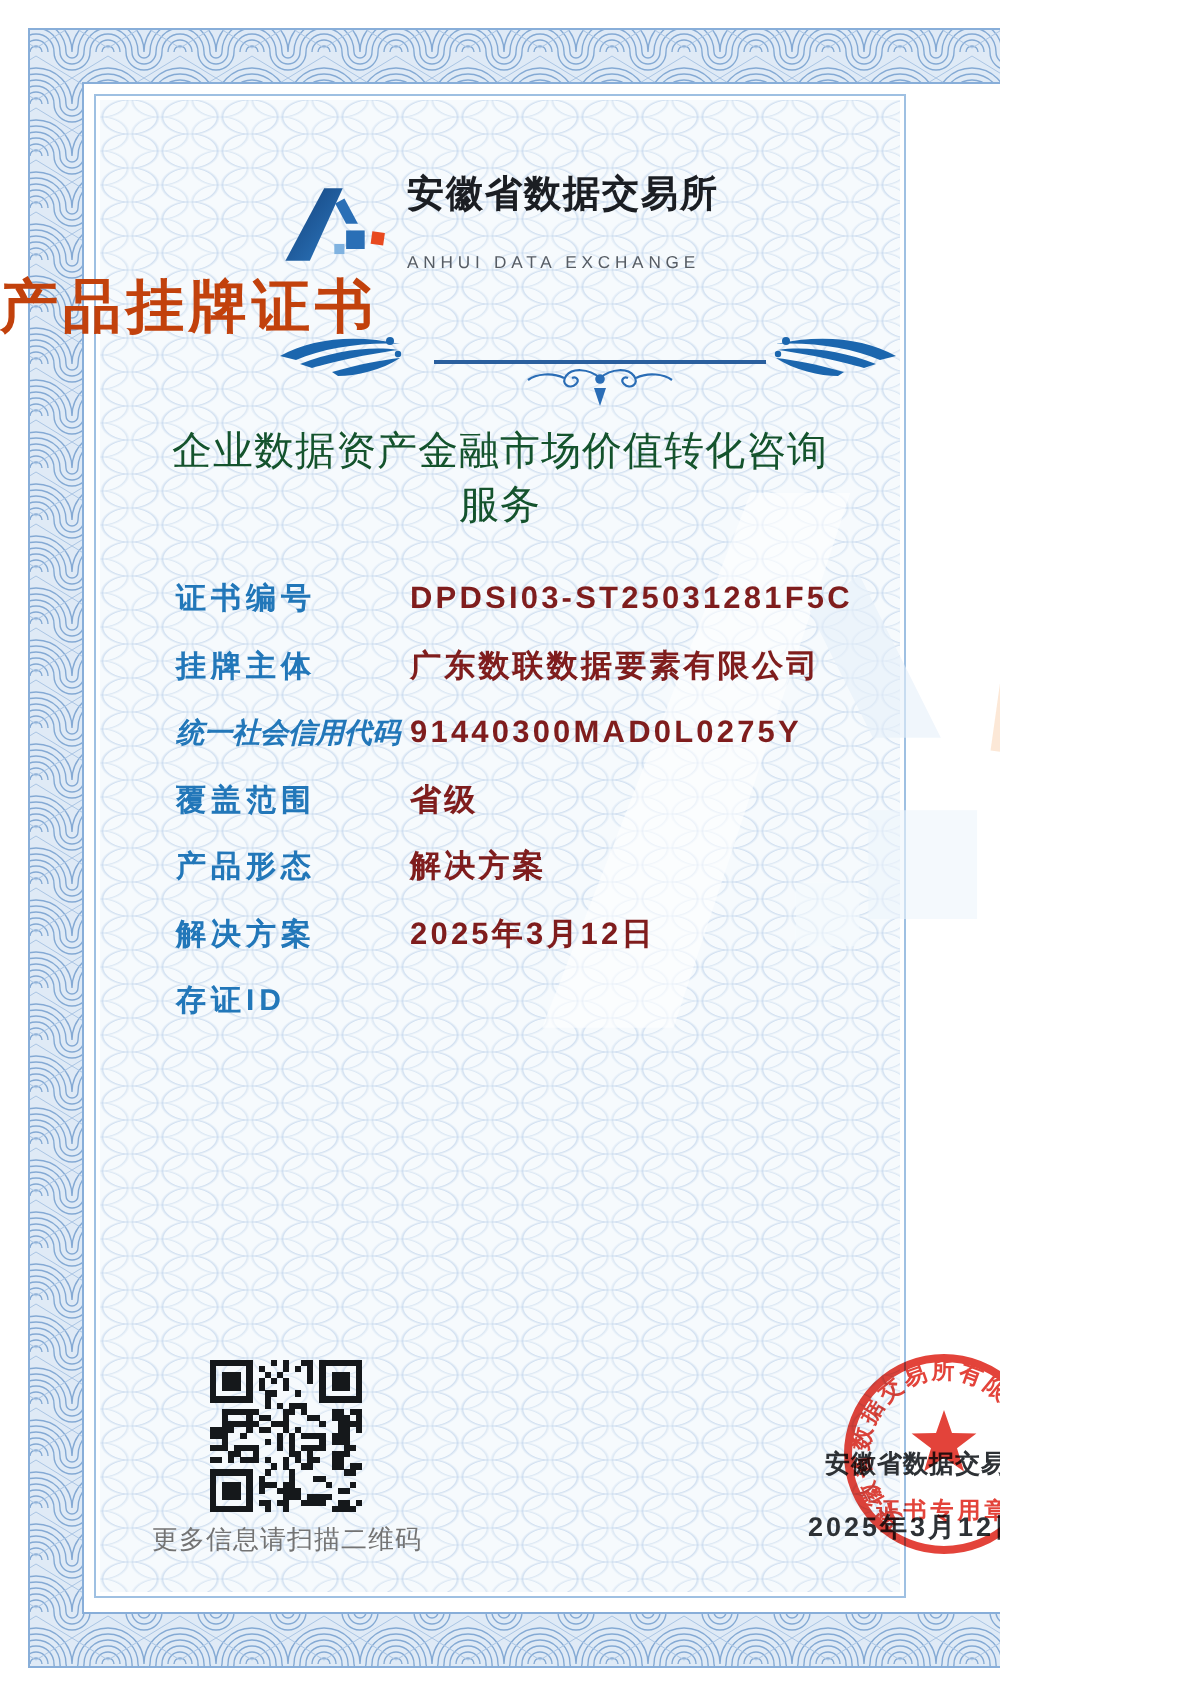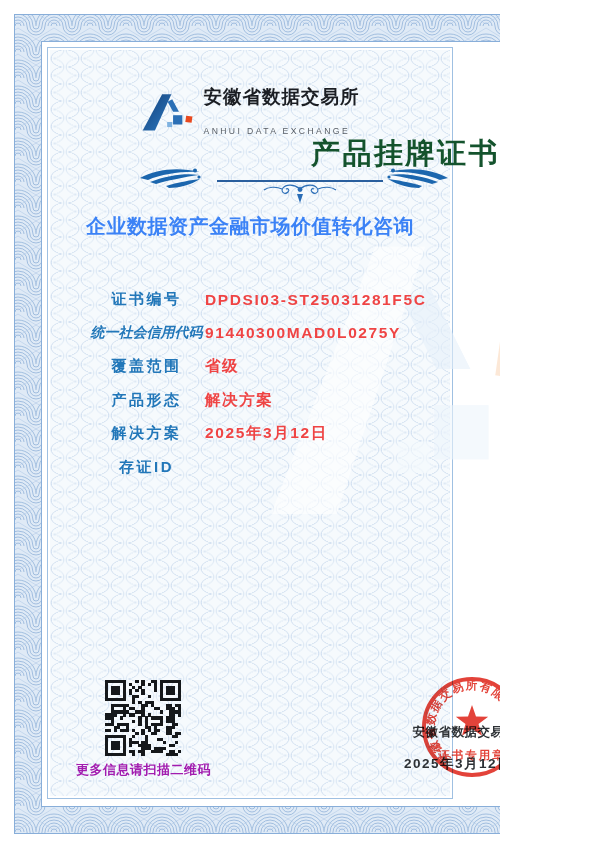--- a/index.html
+++ b/index.html
@@ -22,44 +22,44 @@
     background-position:0 0,15px 8.5px;
   }
   .watermark{position:absolute;left:262px;top:232px;opacity:.65;pointer-events:none;}
   .logo-row{
     position:absolute;left:0;right:0;top:86px;
     display:flex;justify-content:center;align-items:center;gap:9px;
   }
   .logo-text .cn{font-size:18.5px;font-weight:800;color:#1b1e23;letter-spacing:1px;line-height:21px;}
   .logo-text .en{font-size:8.6px;color:#565c64;letter-spacing:2.4px;margin-top:19px;}
   .title{
-    position:absolute;left:0;right:0;top:134px;margin:0;text-align:right;
-    font-size:29px;font-weight:800;color:#14532d;letter-spacing:2.5px;
+    position:absolute;left:0;right:0;top:134px;margin:0;text-align:left;
+    font-size:29px;font-weight:800;color:#c2410c;letter-spacing:2.5px;
   }
   .title-underline{position:absolute;left:217px;top:180px;width:166px;height:2px;background:#2a5f9e;}
   .ornament{position:absolute;left:258px;top:183px;}
   .swash{position:absolute;top:165px;}
   .swash.left{left:138px;}
   .swash.right{left:386px;transform:scaleX(-1);}
   .product-name{
     position:absolute;left:40px;right:40px;top:213px;text-align:center;
-    font-size:20px;font-weight:700;color:#3b82f6;line-height:27px;letter-spacing:.5px;
-  }
-  .fields{position:absolute;left:88px;top:283px;width:440px;text-align:center;}
+    font-size:20px;font-weight:400;color:#14532d;line-height:27px;letter-spacing:.5px;
+  }
+  .fields{position:absolute;left:88px;top:283px;width:440px;}
   .frow{display:flex;align-items:center;height:33.5px;}
   .flabel{
     flex:0 0 117px;font-size:15px;font-weight:700;color:#2277b9;letter-spacing:2.5px;
   }
   .flabel.tight{font-size:14px;letter-spacing:0;font-style:italic;}
-  .fvalue{font-size:15.5px;font-weight:600;color:#ef4444;letter-spacing:1.6px;white-space:nowrap;}
+  .fvalue{font-size:15.5px;font-weight:600;color:#7f1d1d;letter-spacing:1.6px;white-space:nowrap;}
   .fvalue.long{font-size:14.8px;letter-spacing:.2px;}
   .qr{position:absolute;left:105px;top:680px;width:76px;height:76px;}
   .qr svg{display:block;}
   .qr-caption{
-    position:absolute;left:76px;top:761px;font-size:13px;color:#a21caf;letter-spacing:.5px;font-weight:700;
+    position:absolute;left:76px;top:761px;font-size:13px;color:#737373;letter-spacing:.5px;font-weight:400;
   }
   .issuer-name{
     position:absolute;left:407px;top:724px;width:115px;text-align:center;
     font-size:12.5px;color:#2d3135;font-weight:600;letter-spacing:.5px;
   }
   .issue-date{
     position:absolute;left:404px;top:755px;width:115px;text-align:left;
     font-size:13.5px;color:#2d3135;font-weight:600;letter-spacing:1.5px;
   }
   .seal{position:absolute;left:417px;top:672px;mix-blend-mode:multiply;opacity:.88;}
@@ -164,26 +164,31 @@
       <path d="M42,6 C48,1 56,1 59,5 C62,9 57,12 54,9 C52,7 54,5 56,6"></path>
       <path d="M24,6 C18,3 10,4 6,7"></path>
       <path d="M60,6 C66,3 74,4 78,7"></path>
     </g>
     <circle cx="42" cy="6.5" r="2.4" fill="#2a6db6"></circle>
     <polygon points="39,11 45,11 42,20" fill="#2a6db6"></polygon>
   </svg>
 
   <div class="product-name">
     <div>企业数据资产金融市场价值转化咨询</div>
+    <div>服务</div>
   </div>
 
   <div class="fields">
     <div class="frow">
       <span class="flabel">证书编号</span>
       <span class="fvalue">DPDSI03-ST25031281F5C</span>
+    </div>
+    <div class="frow">
+      <span class="flabel">挂牌主体</span>
+      <span class="fvalue">广东数联数据要素有限公司</span>
     </div>
     <div class="frow">
       <span class="flabel tight">统一社会信用代码</span>
       <span class="fvalue">91440300MAD0L0275Y</span>
     </div>
     <div class="frow">
       <span class="flabel">覆盖范围</span>
       <span class="fvalue">省级</span>
     </div>
     <div class="frow">

